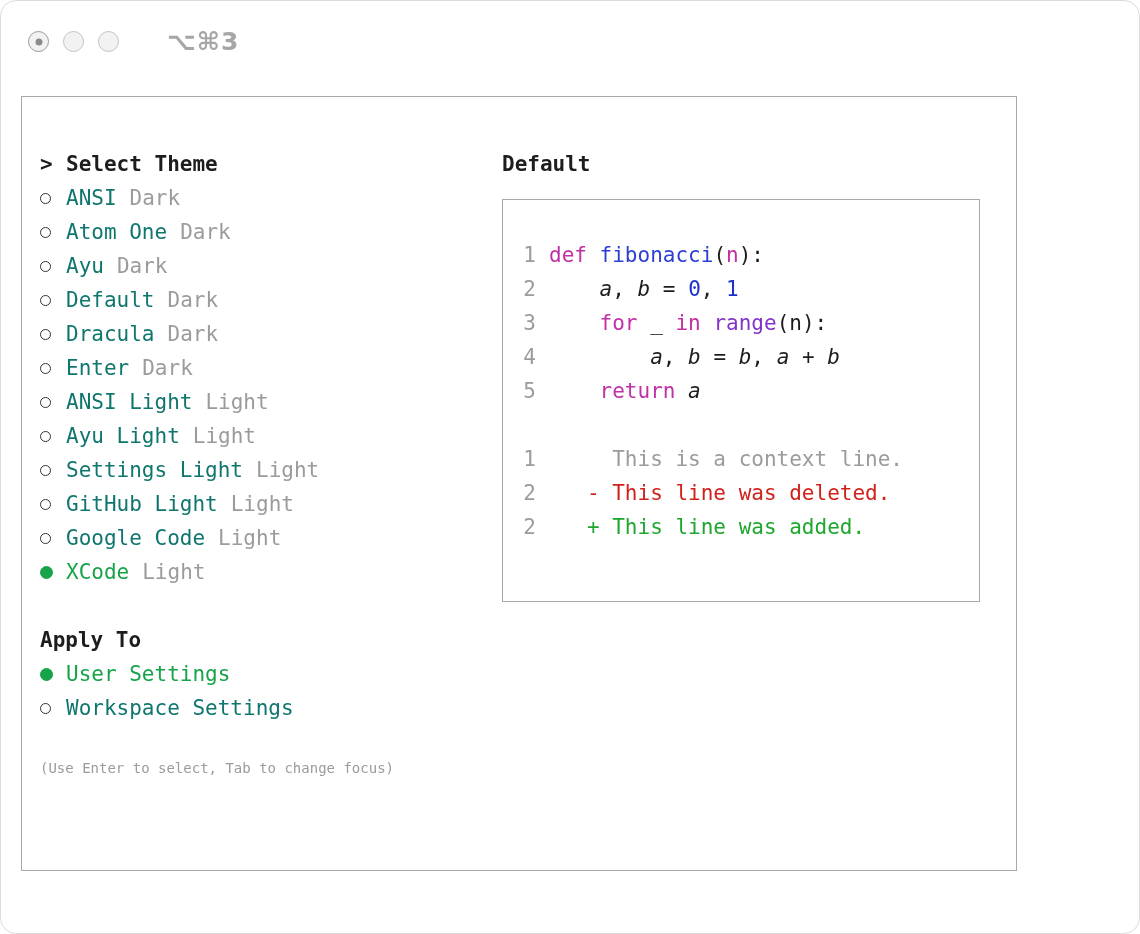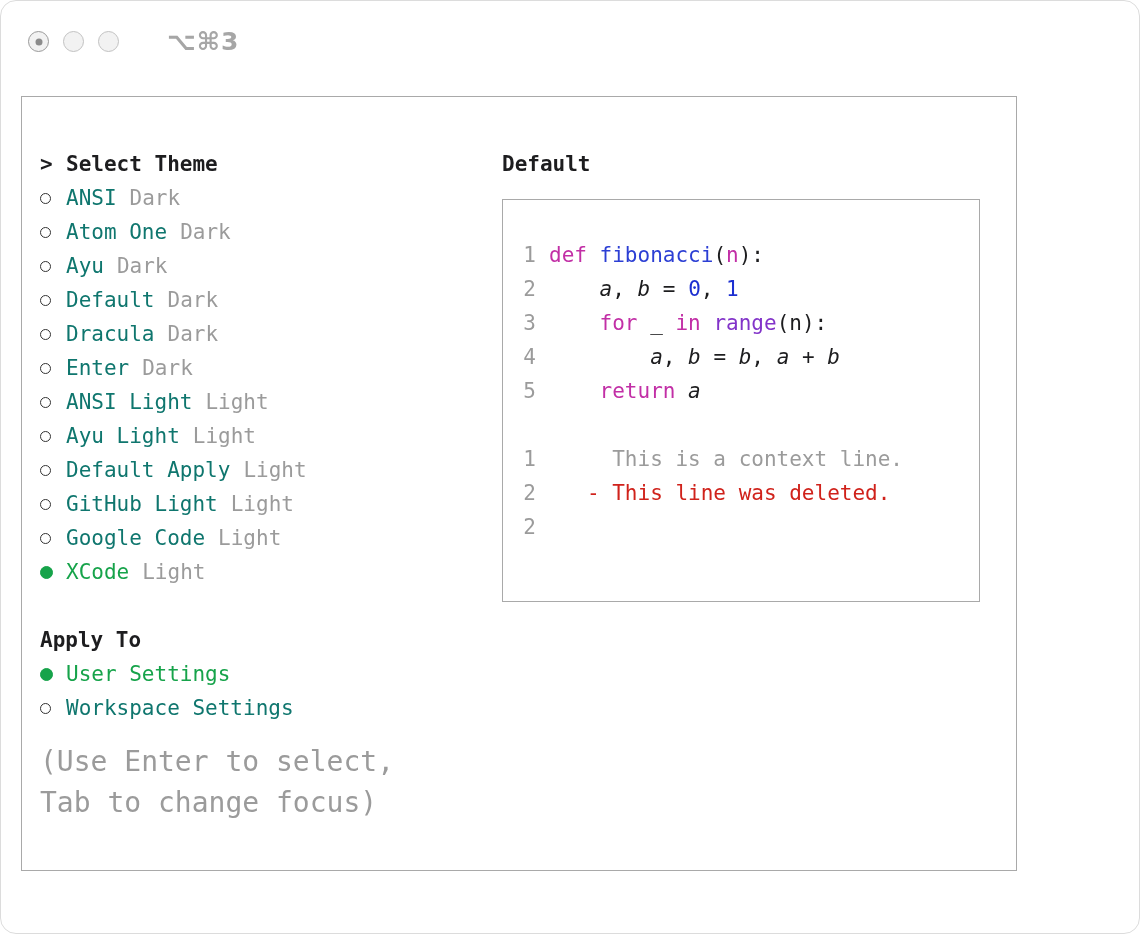--- a/index.html
+++ b/index.html
@@ -32,21 +32,21 @@
   .prompt{font-weight:700;color:#1d1d1f;display:inline-block}
   .title{font-weight:700;color:#1d1d1f}
   .dot{width:11px;height:11px;border:1.5px solid #333;border-radius:50%;display:inline-block}
   .dot.on{width:13px;height:13px;background:var(--c-selected);border-color:var(--c-selected)}
   .item{cursor:pointer}
   .item .name{color:#0f766e}
   .item.selected .name{color:var(--c-selected)}
   .variant{color:var(--c-gray);margin-left:13px}
   .apply-header{margin-top:34px}
   .apply-header .title{}
-  .hint{margin-top:16px;color:var(--c-gray);font-size:28px;line-height:41px;max-width:410px;white-space:normal}
+  .hint{margin-top:30px;color:var(--c-gray);font-size:14px;line-height:26px;max-width:410px;white-space:normal}
   
   .preview-box{margin-top:18px;width:478px;height:403px;border:1px solid #a9a9a9;
     padding:38px 0 0 20px;background:#fff}
   .code-line{display:flex;line-height:34px;min-height:34px;font-size:21px}
   .lnum{color:var(--c-gray);width:13px;text-align:right;margin-right:13px;flex:none}
   .code{white-space:pre}
   .diff-block{margin-top:34px}
   .tok-keyword{color:var(--c-keyword)}
   .tok-func{color:var(--c-func)}
   .tok-number{color:var(--c-number)}
@@ -79,21 +79,21 @@
 
       <div>
           <div class="row item"><span class="ind"><span class="dot"></span></span><span class="name">ANSI</span><span class="variant">Dark</span></div>
           <div class="row item"><span class="ind"><span class="dot"></span></span><span class="name">Atom One</span><span class="variant">Dark</span></div>
           <div class="row item"><span class="ind"><span class="dot"></span></span><span class="name">Ayu</span><span class="variant">Dark</span></div>
           <div class="row item"><span class="ind"><span class="dot"></span></span><span class="name">Default</span><span class="variant">Dark</span></div>
           <div class="row item"><span class="ind"><span class="dot"></span></span><span class="name">Dracula</span><span class="variant">Dark</span></div>
           <div class="row item"><span class="ind"><span class="dot"></span></span><span class="name">Enter</span><span class="variant">Dark</span></div>
           <div class="row item"><span class="ind"><span class="dot"></span></span><span class="name">ANSI Light</span><span class="variant">Light</span></div>
           <div class="row item"><span class="ind"><span class="dot"></span></span><span class="name">Ayu Light</span><span class="variant">Light</span></div>
-          <div class="row item"><span class="ind"><span class="dot"></span></span><span class="name">Default Apply</span><span class="variant">Light</span></div>
+          <div class="row item"><span class="ind"><span class="dot"></span></span><span class="name">Settings Light</span><span class="variant">Light</span></div>
           <div class="row item"><span class="ind"><span class="dot"></span></span><span class="name">GitHub Light</span><span class="variant">Light</span></div>
           <div class="row item"><span class="ind"><span class="dot"></span></span><span class="name">Google Code</span><span class="variant">Light</span></div>
           <div class="row item selected"><span class="ind"><span class="dot on"></span></span><span class="name">XCode</span><span class="variant">Light</span></div>
         </div>
 
       <div class="row apply-header">
         <span class="title">Apply To</span>
       </div>
 
       <div>
@@ -136,19 +136,20 @@
             <div class="code-line">
               <span class="lnum">1</span>
               <span class="code"><span class="tok-gray">     This is a context line.</span></span>
             </div>
             <div class="code-line">
               <span class="lnum">2</span>
               <span class="code"><span class="tok-del">   - This line was deleted.</span></span>
             </div>
             <div class="code-line">
               <span class="lnum">2</span>
+              <span class="code"><span class="tok-add">   + This line was added.</span></span>
             </div>
           </div>
       </div>
     </div>
 
   </div>
 </div>
 
 </body></html>

